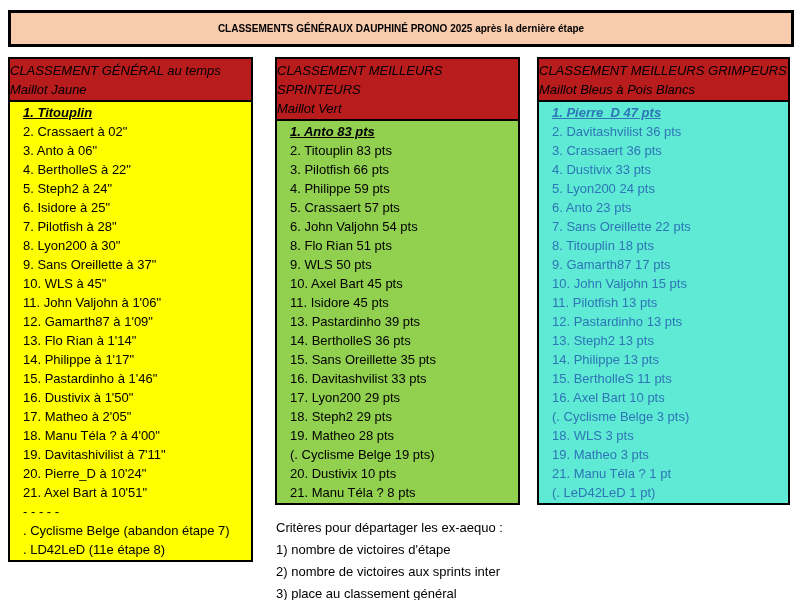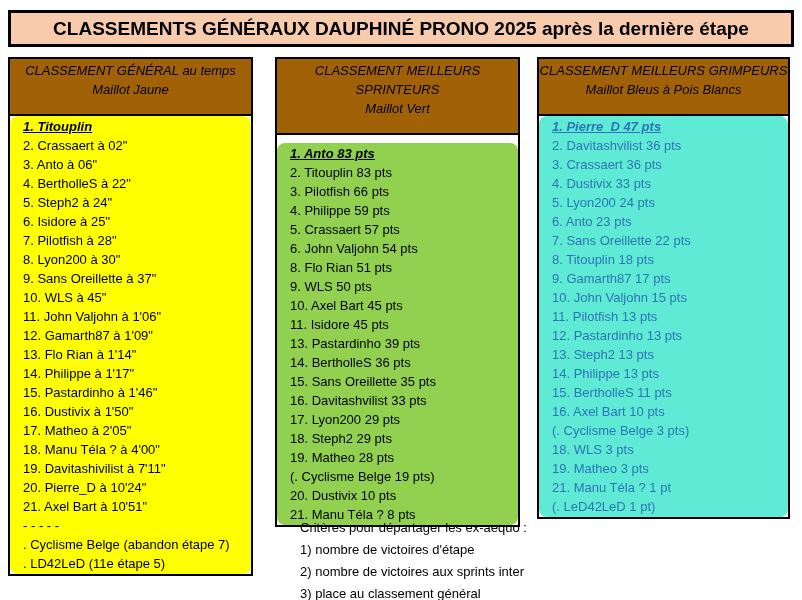--- a/index.html
+++ b/index.html
@@ -11,60 +11,59 @@
     overflow: hidden;
     color: #000;
   }
   .banner {
     position: absolute;
     left: 8px; top: 10px;
     width: 780px; height: 31px;
     background: var(--header_bg, #F8CBAD);
     border: 3px solid var(--border, #000);
     display: flex; align-items: center; justify-content: center;
-    font-weight: bold; font-size: 19px;
+    font-weight: bold; font-size: 10px;
   }
   .col {
     position: absolute; top: 57px;
     border: 2px solid var(--border, #000);
     background: #fff;
   }
   .col-header {
-    background: #a16207;
+    background: #b91c1c;
     border-bottom: 2px solid var(--border, #000);
-    text-align: center;
+    text-align: left;
     font-style: italic;
     font-size: 13px;
-    padding: 2px 0 15px 0;
+    padding: 2px 0 1px 0;
   }
   .col-header > div { line-height: 19px; }
   .col-list {
     font-size: 13px;
     padding: 1px 2px 1px 13px;
-    border-radius: 8px;
   }
   .row { line-height: 19px; white-space: nowrap; }
   .row.leader {
     font-weight: bold;
     font-style: italic;
     text-decoration: underline;
   }
   #col-general .col-list { background: var(--yellow, #FFFF00); }
-  #col-sprint  .col-list { background: var(--green, #92D050); margin-top: 8px; }
+  #col-sprint  .col-list { background: var(--green, #92D050); }
   #col-climb   .col-list { background: #5eead4; color: var(--blue_text, #2E75B6); }
   #col-general { left: 8px;   width: 241px; }
   #col-sprint  { left: 275px; width: 241px; }
   #col-climb   { left: 537px; width: 249px; }
   .notes {
     position: absolute;
     left: 276px; top: 521px;
     width: 250px;
     font-size: 13px;
   }
-  .notes .note-line { line-height: 14px; margin-bottom: 8px; white-space: nowrap; margin-left: 24px; }
+  .notes .note-line { line-height: 14px; margin-bottom: 8px; white-space: nowrap; }
 </style>
 </head>
 <body>
 
 <div class="banner">CLASSEMENTS GÉNÉRAUX DAUPHINÉ PRONO 2025 après la dernière étape</div>
 
 <div class="col" id="col-general">
   <div class="col-header">
     <div>CLASSEMENT GÉNÉRAL au temps</div>
     <div>Maillot Jaune</div>
@@ -87,21 +86,21 @@
       <div class="row">14. Philippe à 1'17"</div>
       <div class="row">15. Pastardinho à 1'46"</div>
       <div class="row">16. Dustivix à 1'50"</div>
       <div class="row">17. Matheo à 2'05"</div>
       <div class="row">18. Manu Téla ? à 4'00"</div>
       <div class="row">19. Davitashivilist à 7'11"</div>
       <div class="row">20. Pierre_D à 10'24"</div>
       <div class="row">21. Axel Bart à 10'51"</div>
       <div class="row">- - - - -</div>
       <div class="row">. Cyclisme Belge (abandon étape 7)</div>
-      <div class="row">. LD42LeD (11e étape 5)</div>
+      <div class="row">. LD42LeD (11e étape 8)</div>
     </div>
 </div>
 
 <div class="col" id="col-sprint">
   <div class="col-header">
     <div>CLASSEMENT MEILLEURS SPRINTEURS</div>
     <div>Maillot Vert</div>
   </div>
   <div class="col-list">
 

